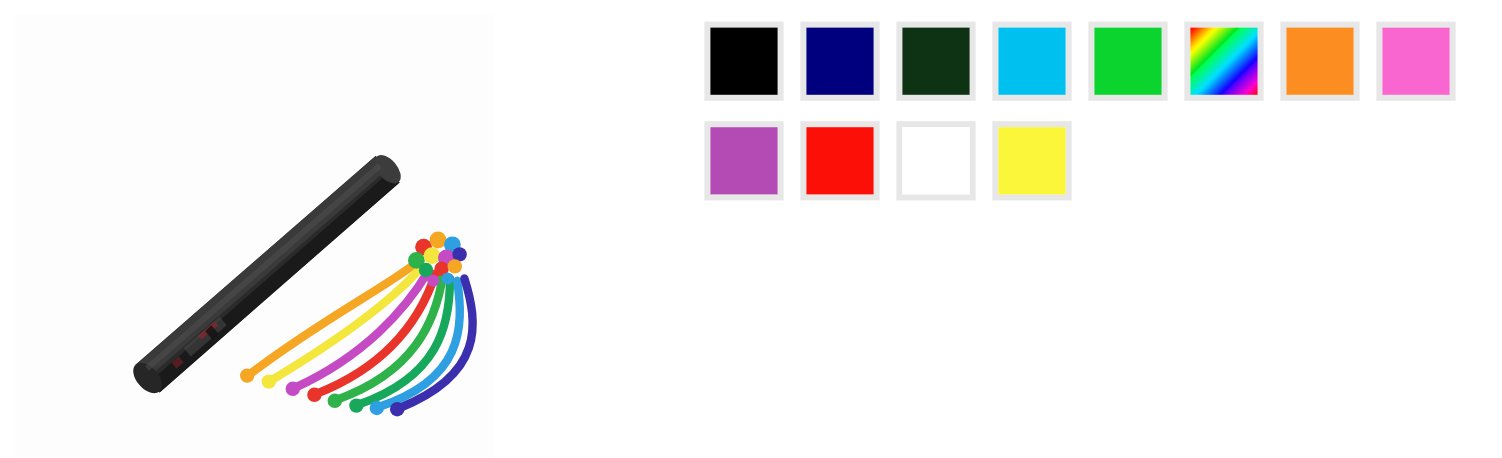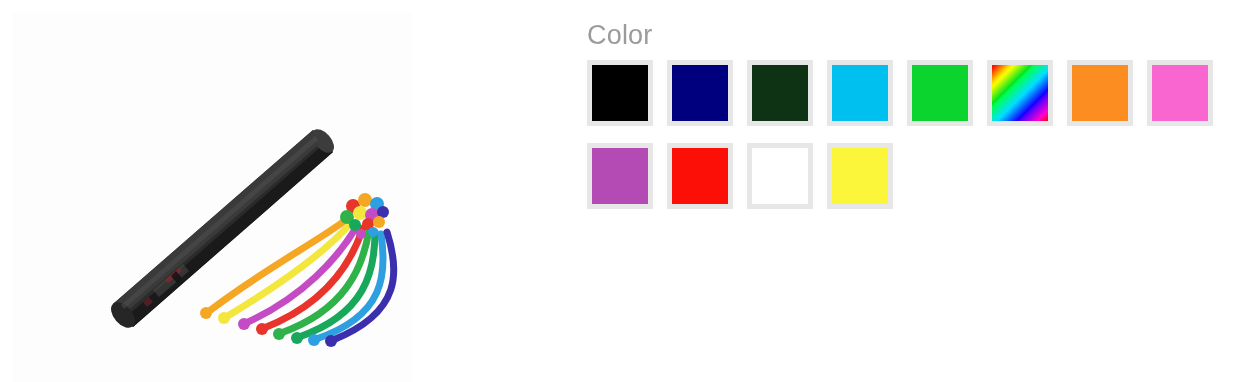--- a/index.html
+++ b/index.html
@@ -175,21 +175,20 @@
         <circle cx="342" cy="213" r="6" fill="#18a85c"></circle>
         <circle cx="355" cy="212" r="6" fill="#e8342a"></circle>
         <circle cx="366" cy="210" r="6" fill="#f5a623"></circle>
         <circle cx="348" cy="222" r="5" fill="#c44bc4"></circle>
         <circle cx="360" cy="220" r="5" fill="#2e9fe0"></circle>
       </g>
     </svg>
   </div>
 
   <div class="option-group">
-    <div class="option-label" style="color: rgb(155, 155, 155);">Color</div>
 
     <div class="swatch-rows">
       <div class="swatch-row">
         <div class="swatch" style="border-color: rgb(231, 231, 231);">
           <span class="swatch-fill" style="background: rgb(0, 0, 0);"></span>
         </div>
         <div class="swatch" style="border-color: rgb(231, 231, 231);">
           <span class="swatch-fill" style="background: rgb(0, 0, 126);"></span>
         </div>
         <div class="swatch" style="border-color: rgb(231, 231, 231);">

